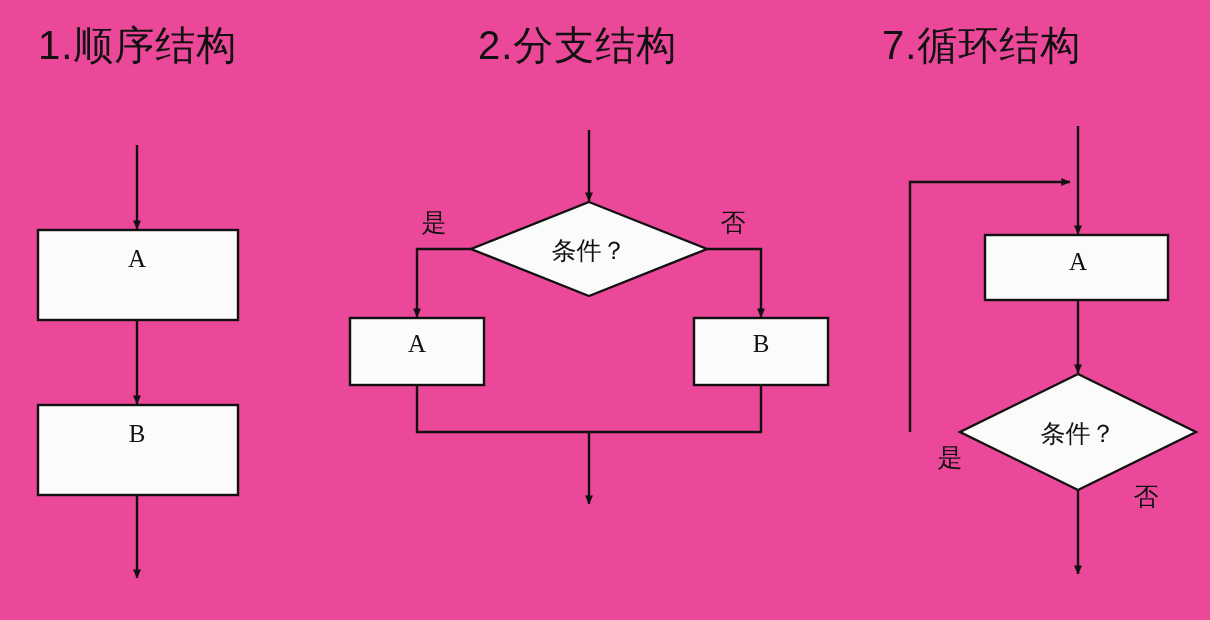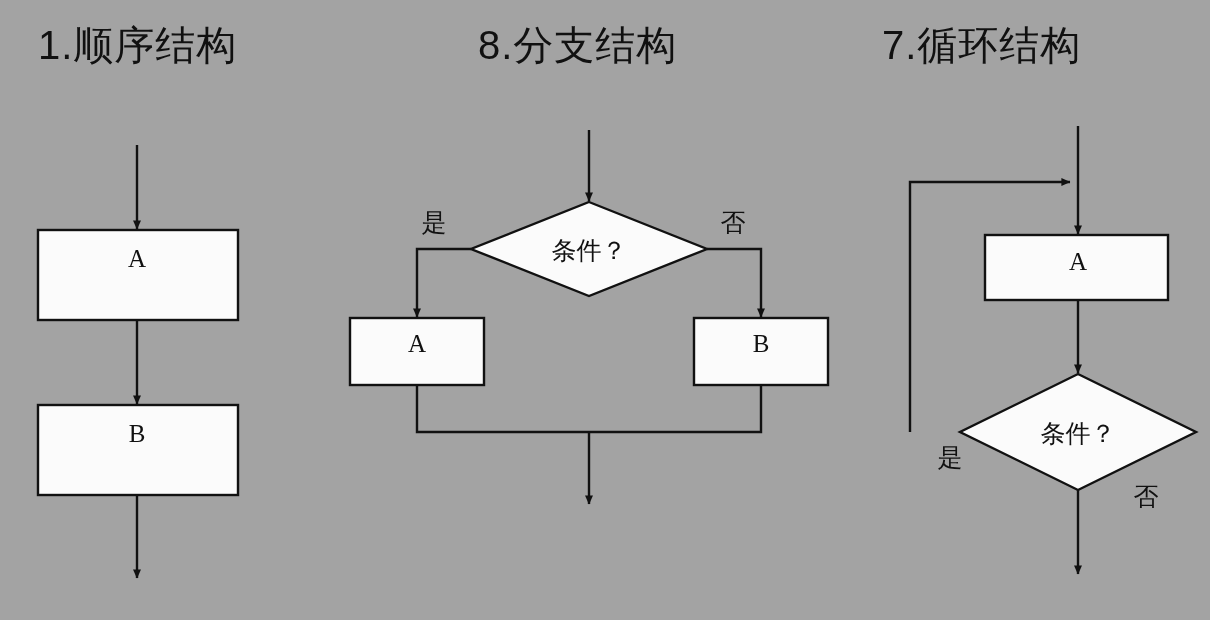--- a/index.html
+++ b/index.html
@@ -4,21 +4,21 @@
 <style>
   html, body {
     margin: 0;
     padding: 0;
     background: #fbfbfb;
   }
   #page {
     position: relative;
     width: 1210px;
     height: 620px;
-    background: #a3a3a3;
+    background: #ec4899;
     overflow: hidden;
     font-family: "Liberation Sans", "DejaVu Sans", sans-serif;
   }
   .panel-title {
     position: absolute;
     font-family: "Liberation Sans", "DejaVu Sans", sans-serif;
     font-size: 40px;
     font-weight: 400;
     color: #111111;
     letter-spacing: 1px;
@@ -65,21 +65,21 @@
     fill: #111111;
     text-anchor: middle;
   }
 </style>
 </head>
 <body>
 
 <div id="page">
 
   <div class="panel-title" id="title-1">1.顺序结构</div>
-  <div class="panel-title" id="title-2">8.分支结构</div>
+  <div class="panel-title" id="title-2">2.分支结构</div>
   <div class="panel-title" id="title-3">7.循环结构</div>
 
   <svg class="flow" viewBox="0 0 1210 620">
     <defs>
       <marker id="arrowhead" markerWidth="10" markerHeight="10" refX="8.6" refY="4" orient="auto" markerUnits="userSpaceOnUse">
         <path d="M0,0 L9,4 L0,8 z" fill="#111111"></path>
       </marker>
     </defs>
 
     <g>

